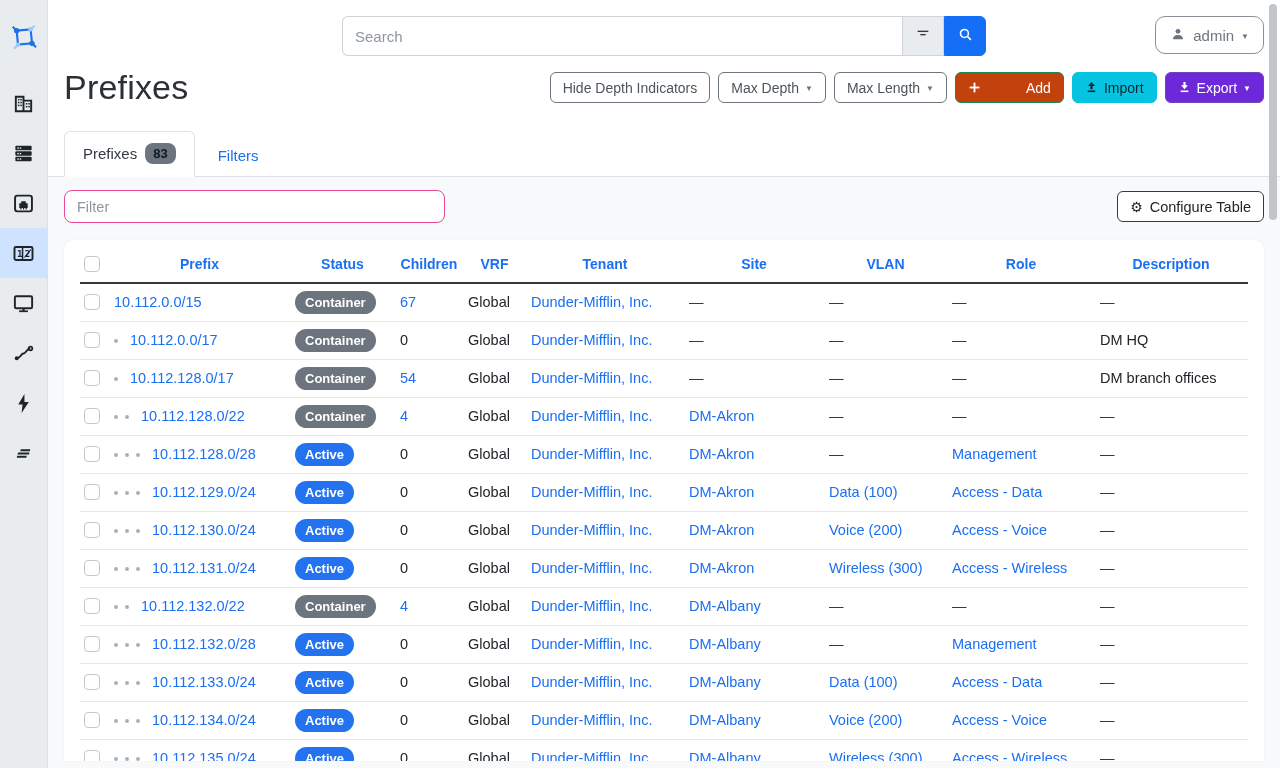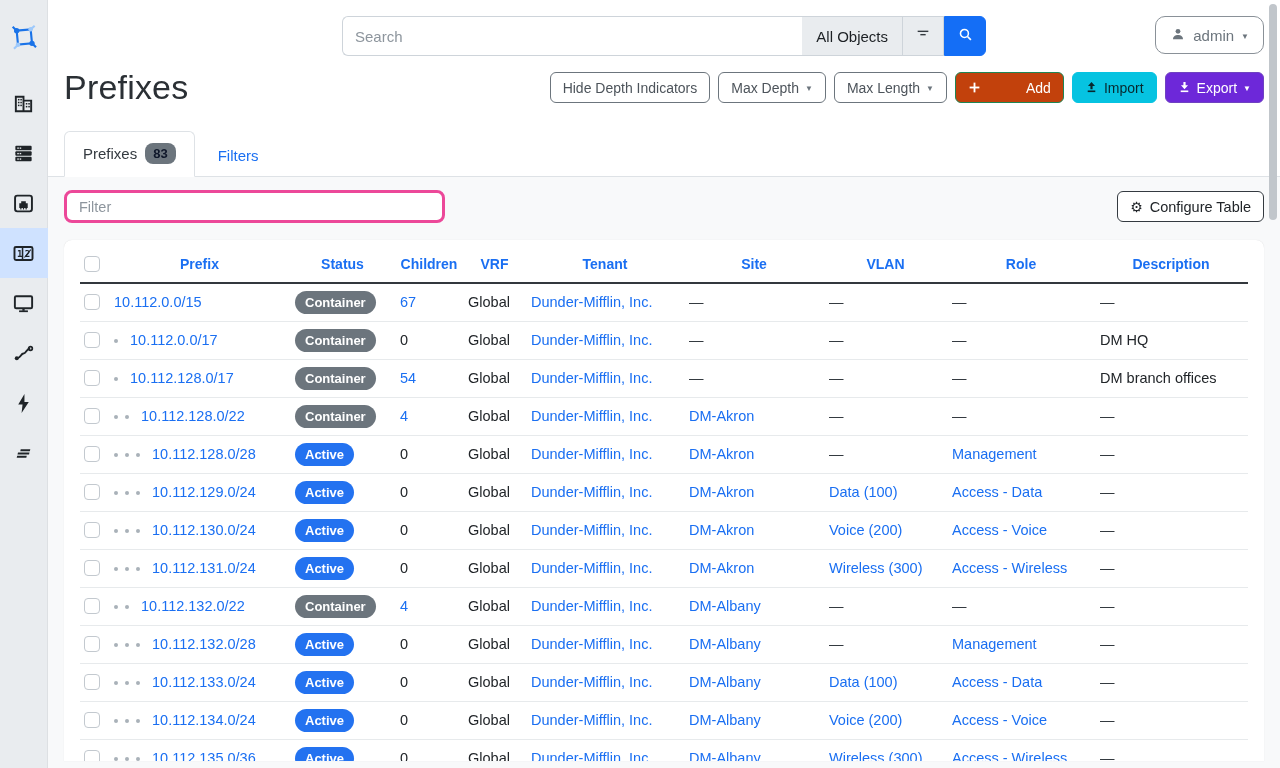--- a/index.html
+++ b/index.html
@@ -86,21 +86,21 @@
   }
   .tab-count {
     background:#6c757d; color:#0f172a; font-size:13px; padding:3px 8px; border-radius:8px;
     font-weight:bold;
   }
   .tab-link { color:#1a6ff2; }
   
   .content { flex:1; background:#f8f9fa; padding:13px 16px 0; min-height:0; }
   .filter-row { display:flex; justify-content:space-between; align-items:center; }
   .filter-input {
-    width:381px; height:33px; border:3px solid #ec4899; border-radius:8px;
+    width:381px; height:33px; border:1px solid #ec4899; border-radius:8px;
     padding:0 12px; font-size:14.5px; outline:none; color:#212529;
     font-family:"Liberation Sans", sans-serif;
   }
   .filter-input::placeholder { color:#8d959d; }
   .btn-dark-outline {
     background:#fff; border:1px solid #343a40; color:#212529; border-radius:6px;
     font-size:14.5px; height:31px; padding:4px 12px; display:flex; align-items:center;
     gap:7px; cursor:pointer;
   }
   .gear-glyph { font-size:14px; line-height:1; }
@@ -265,21 +265,20 @@
       </svg>
     </span>
   </div>
 </div>
 
 <div class="main">
 
   <div class="topbar">
     <div class="search-group">
       <input class="search-input" type="text" placeholder="Search" style="">
-      <div class="search-scope">All Objects</div>
       <div class="search-filter-btn">
         <span>
           <svg width="16" height="16" viewBox="0 0 24 24">
             <g stroke="#343a40" stroke-width="2.1">
               <line x1="4" y1="8" x2="20" y2="8"></line>
               <line x1="8" y1="13" x2="16" y2="13"></line>
             </g>
           </svg>
         </span>
       </div>
@@ -565,21 +564,21 @@
               <td><a class="tlink">Dunder-Mifflin, Inc.</a></td>
               <td><a class="tlink">DM-Albany</a></td>
               <td><a class="tlink">Voice (200)</a></td>
               <td><a class="tlink">Access - Voice</a></td>
               <td><span class="dash">—</span></td>
             </tr>
             <tr>
               <td>
                 <div class="checkbox"></div>
               </td>
-              <td><span class="dots"><span class="dot"></span><span class="dot"></span><span class="dot"></span></span><a class="tlink">10.112.135.0/36</a></td>
+              <td><span class="dots"><span class="dot"></span><span class="dot"></span><span class="dot"></span></span><a class="tlink">10.112.135.0/24</a></td>
               <td><span class="badge badge-active">Active</span></td>
               <td><span>0</span></td>
               <td><span>Global</span></td>
               <td><a class="tlink">Dunder-Mifflin, Inc.</a></td>
               <td><a class="tlink">DM-Albany</a></td>
               <td><a class="tlink">Wireless (300)</a></td>
               <td><a class="tlink">Access - Wireless</a></td>
               <td><span class="dash">—</span></td>
             </tr>
           </tbody>

